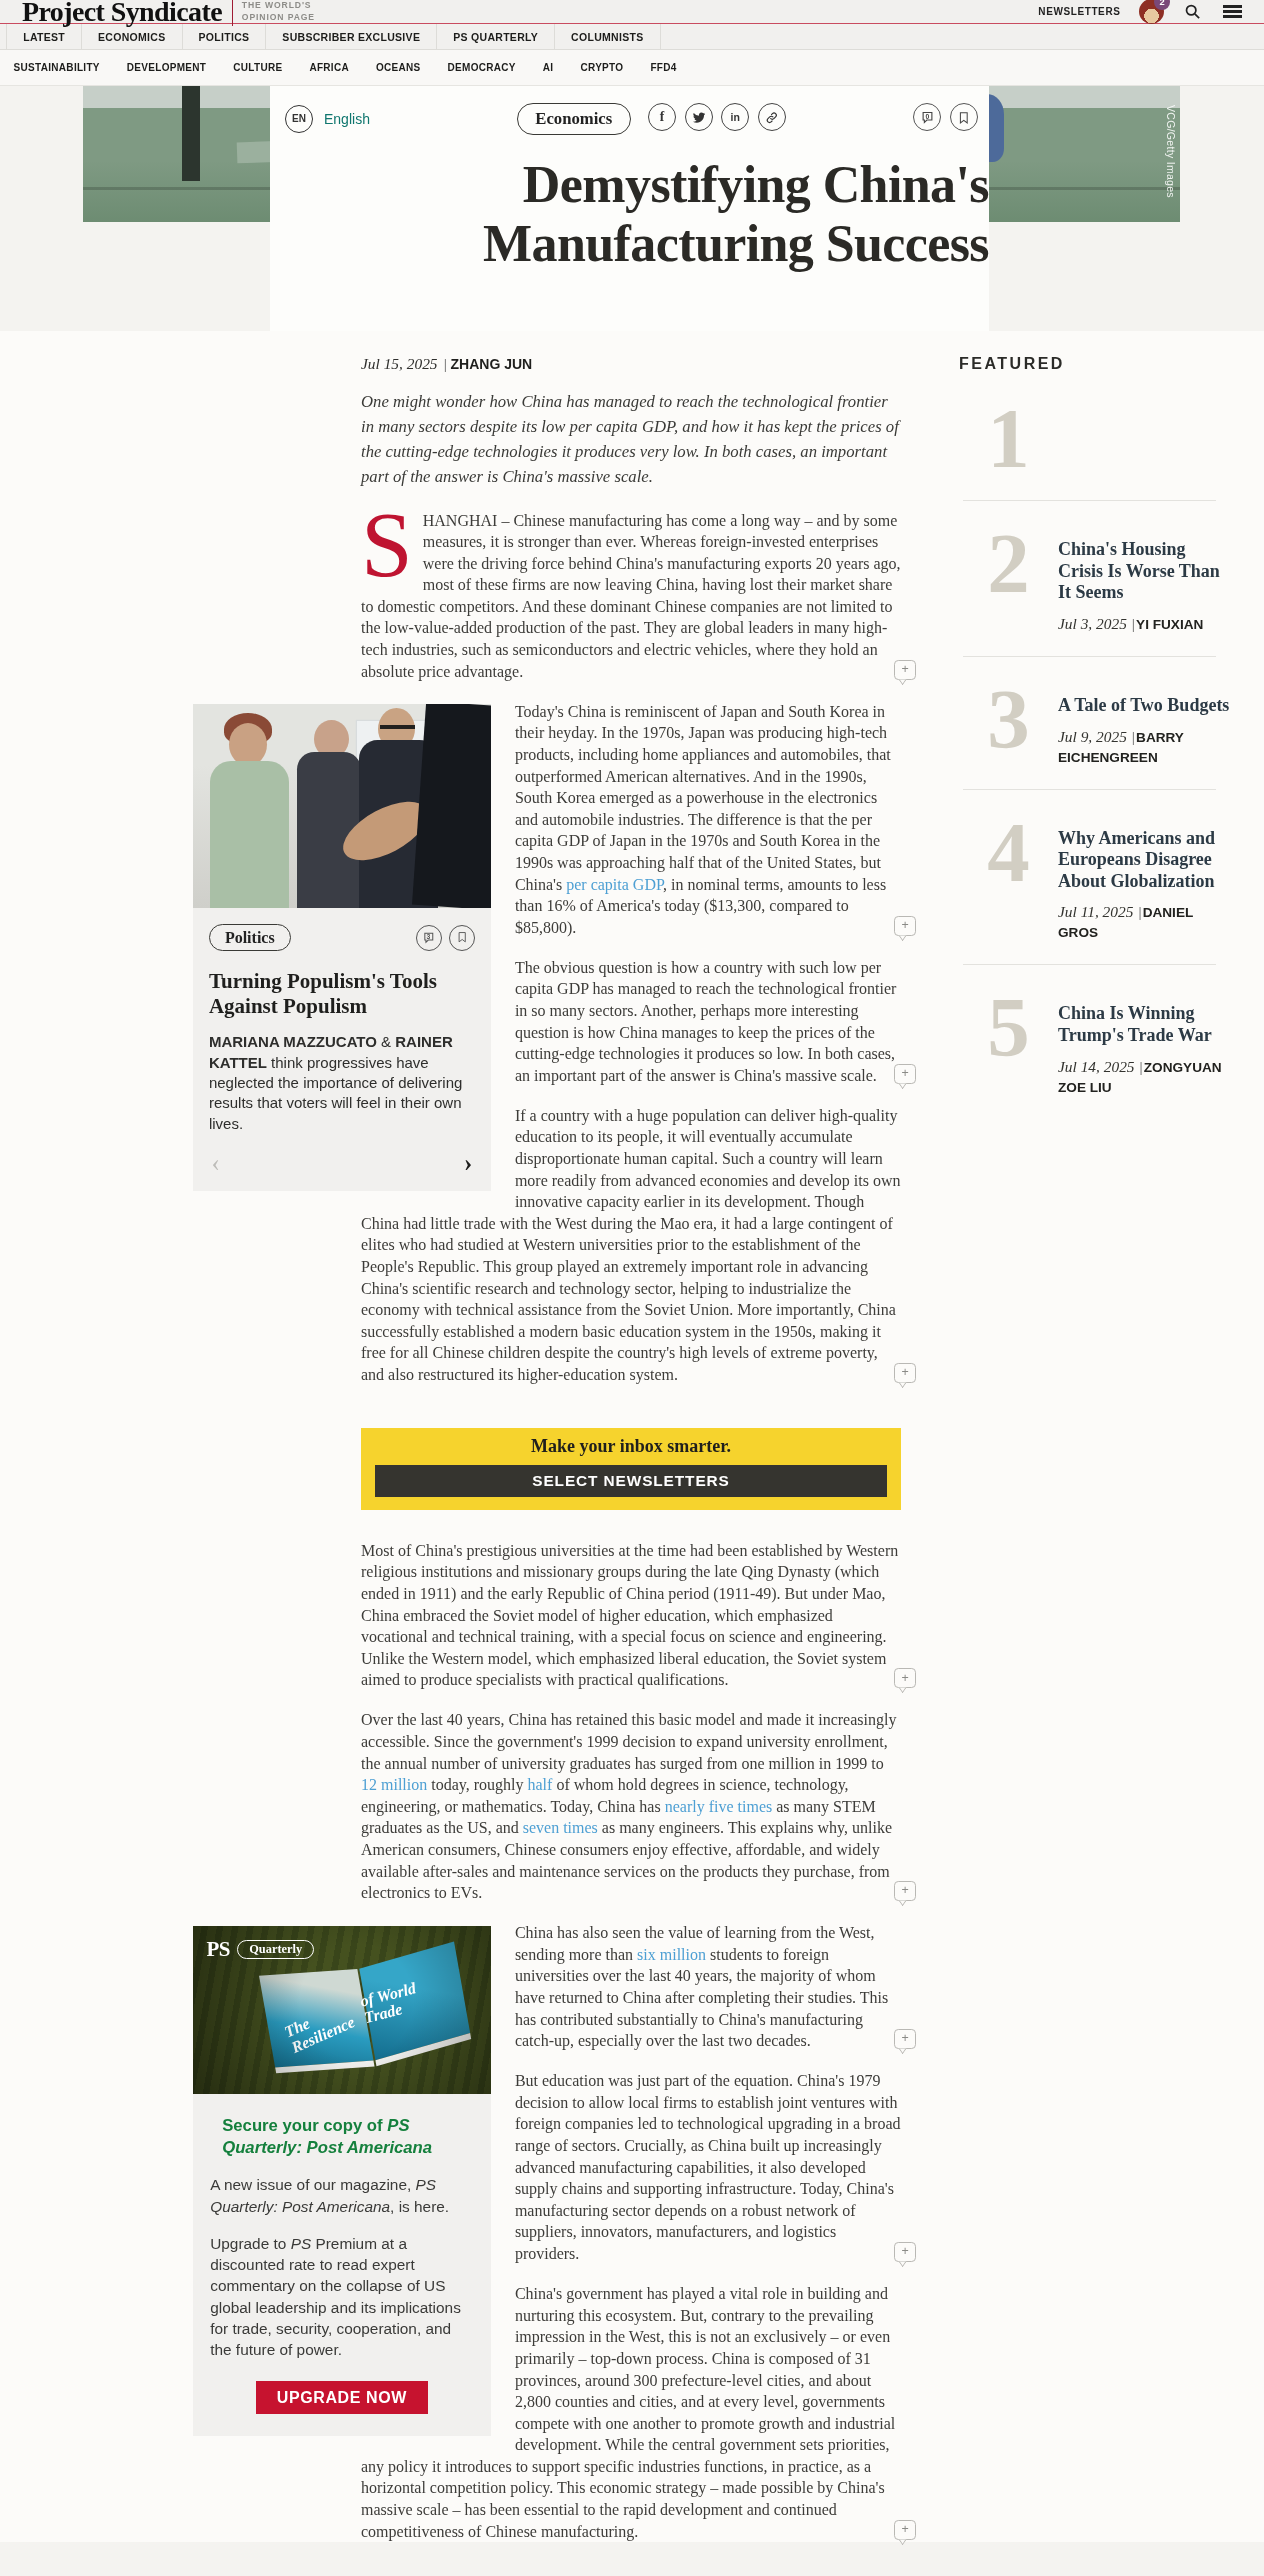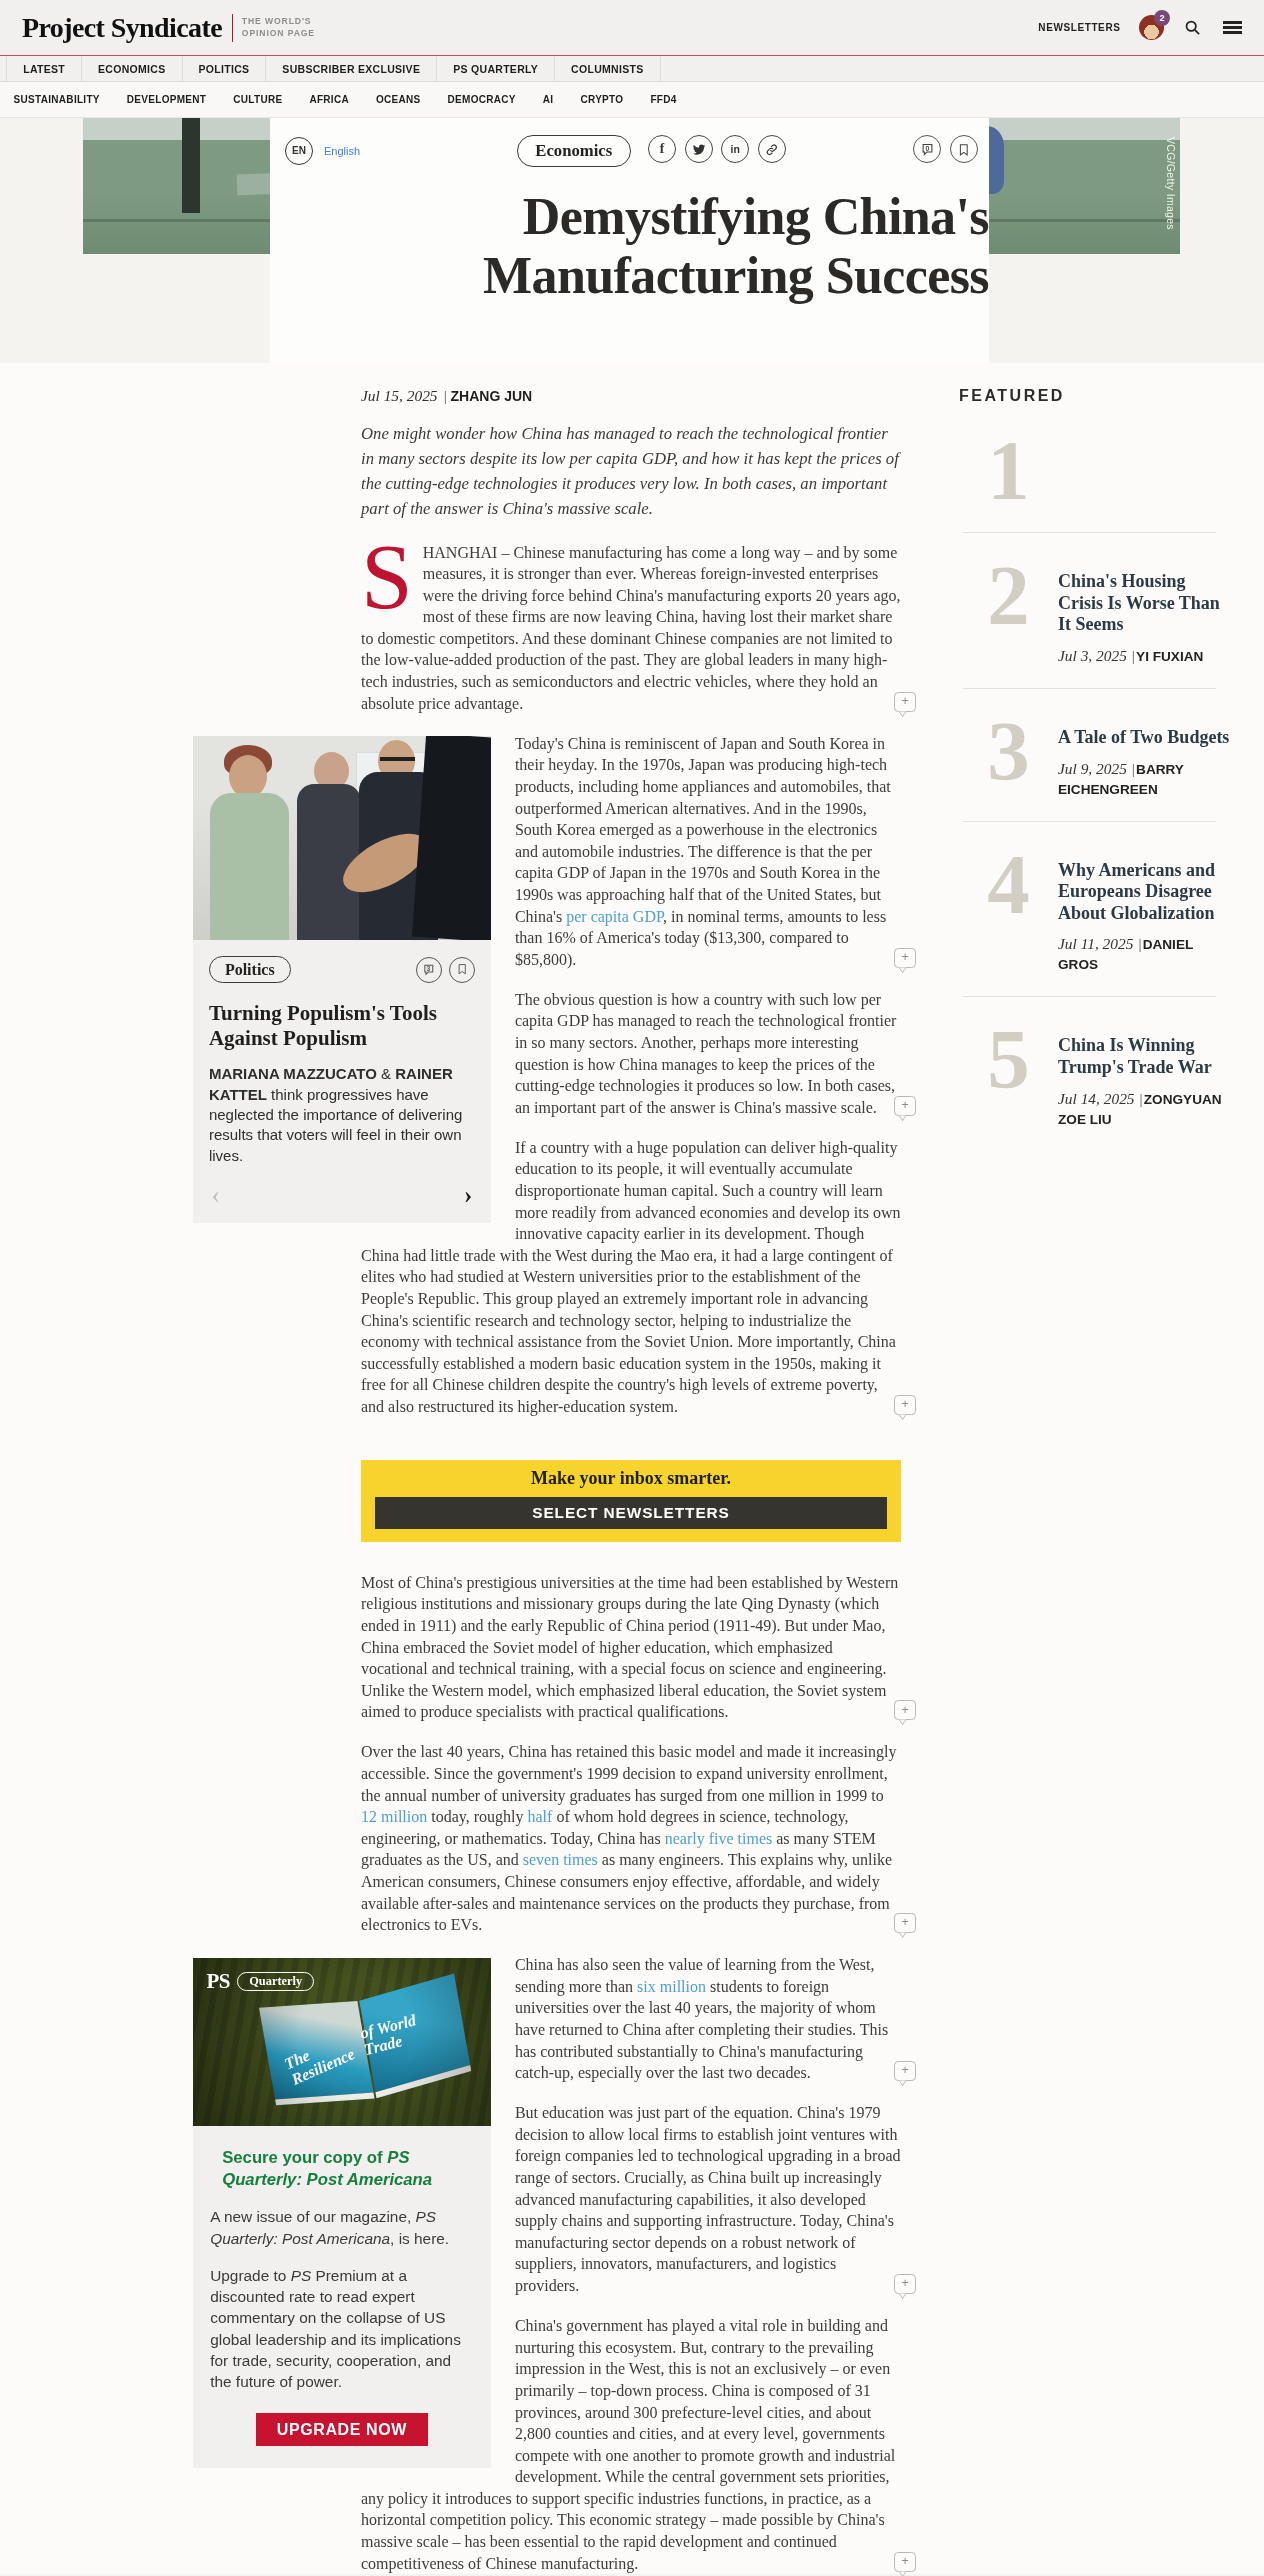--- a/index.html
+++ b/index.html
@@ -1,20 +1,20 @@
 <!DOCTYPE html>
 <html style="font-size:10px"><head>
 <meta charset="utf-8">
 <style>
   * { margin:0; padding:0; box-sizing:border-box; }
   html,body { background:#f4f3f0; }
   body { width:1265px; font-family:"Liberation Serif","DejaVu Serif",serif; color:#3d3c39; position:relative; }
 
   
-  .topbar { height:56px; background:#f1f0ee; border-bottom:1.2px solid #c94b5f; display:flex; align-items:center; padding:0 22px; position:relative; }
+  .topbar { height:24px; background:#f1f0ee; border-bottom:1.2px solid #c94b5f; display:flex; align-items:center; padding:0 22px; position:relative; }
   .logo { font-family:"Liberation Serif",serif; font-weight:bold; font-size:28px; letter-spacing:-0.6px; color:#111; }
   .logo-divider { width:1.2px; height:28px; background:#9f1b33; margin:0 8.6px 0 10px; }
   .tagline { font-family:"Liberation Sans",sans-serif; font-size:8.6px; line-height:1.3; letter-spacing:0.9px; color:#8d8c88; font-weight:bold; }
   .topbar-right { margin-left:auto; display:flex; align-items:center; gap:18.5px; }
   .newsletters { font-family:"Liberation Sans",sans-serif; font-size:10px; font-weight:bold; letter-spacing:0.6px; color:#222; cursor:pointer; }
   .avatar { width:25px; height:25px; border-radius:50%; background:radial-gradient(circle at 50% 68%, #e8c9a0 0 34%, #8e2f24 35% 100%); position:relative; cursor:pointer; }
   .avatar .badge { position:absolute; top:-5px; right:-6.2px; width:16px; height:16px; border-radius:50%; background:#7a4878; color:#fff; font-family:"Liberation Sans",sans-serif; font-size:9.3px; font-weight:bold; display:flex; align-items:center; justify-content:center; }
   .icon-btn { width:21px; height:21px; display:flex; align-items:center; justify-content:center; cursor:pointer; color:#222; }
   .hamburger span { display:block; width:18.5px; height:2.5px; background:#222; margin:2.5px 0; }
 
@@ -31,21 +31,21 @@
     background:linear-gradient(180deg,#c6cfc8 0 16%, #7f9a83 16% 55%, #6d8c72 100%); overflow:hidden; }
   .hero-img .pillar { position:absolute; left:9%; top:0; width:18.5px; height:70%; background:#2c352e; }
   .hero-img .shine { position:absolute; left:14%; top:40%; width:136px; height:21px; background:rgba(255,255,255,.22); transform:rotate(-2deg); }
   .hero-img .worker { position:absolute; right:16%; top:6%; width:56px; height:68px; background:#4d6a9a; border-radius:30% 30% 20% 20%; }
   .hero-img .redbox { position:absolute; right:26%; top:52%; width:16px; height:11px; background:#a82a22; }
   .hero-img .seam { position:absolute; left:0; top:74%; width:100%; height:3.7px; background:rgba(0,0,0,.18); }
   .hero-credit { position:absolute; right:88px; top:18.5px; writing-mode:vertical-rl; font-family:"Liberation Sans",sans-serif; font-size:10.5px; color:rgba(255,255,255,.88); letter-spacing:0.3px; }
   .hero-card { position:absolute; left:270px; top:0; width:719px; height:245px; background:#fdfdfb; }
   .card-lang { position:absolute; left:15px; top:18.5px; display:flex; align-items:center; gap:11px; cursor:pointer; }
   .lang-circle { width:28px; height:28px; border:1.2px solid #333; border-radius:50%; display:flex; align-items:center; justify-content:center; font-family:"Liberation Sans",sans-serif; font-size:10px; font-weight:bold; color:#333; }
-  .lang-label { font-family:"Liberation Sans",sans-serif; font-size:11px; color:#3b82f6; }
+  .lang-label { font-family:"Liberation Sans",sans-serif; font-size:14px; color:#0f766e; }
   .card-badge { position:absolute; left:247px; top:17.3px; border:1.2px solid #3a3a36; border-radius:617px; padding:5px 17.3px; font-size:16.7px; font-weight:bold; color:#222; cursor:pointer; }
   .card-socials { position:absolute; left:378px; top:17.3px; display:flex; gap:8.6px; }
   .soc { width:28px; height:28px; border:0.9px solid #444; border-radius:50%; display:flex; align-items:center; justify-content:center; color:#333; cursor:pointer; font-family:"Liberation Serif",serif; font-weight:bold; font-size:13.6px; }
   .soc.in { font-family:"Liberation Sans",sans-serif; font-size:10.5px; }
   .card-actions { position:absolute; right:11px; top:17.3px; display:flex; gap:8.6px; }
   .act { width:28px; height:28px; border:0.9px solid #555; border-radius:50%; display:flex; align-items:center; justify-content:center; color:#444; cursor:pointer; position:relative; }
   .act .num { position:absolute; font-family:"Liberation Sans",sans-serif; font-size:6.8px; font-weight:bold; top:8.6px; }
   .hero-title { position:absolute; left:0; top:69px; width:100%; text-align:right; font-size:52px; line-height:1.14; font-weight:bold; color:#2b2a26; letter-spacing:-0.6px; }
 
   

